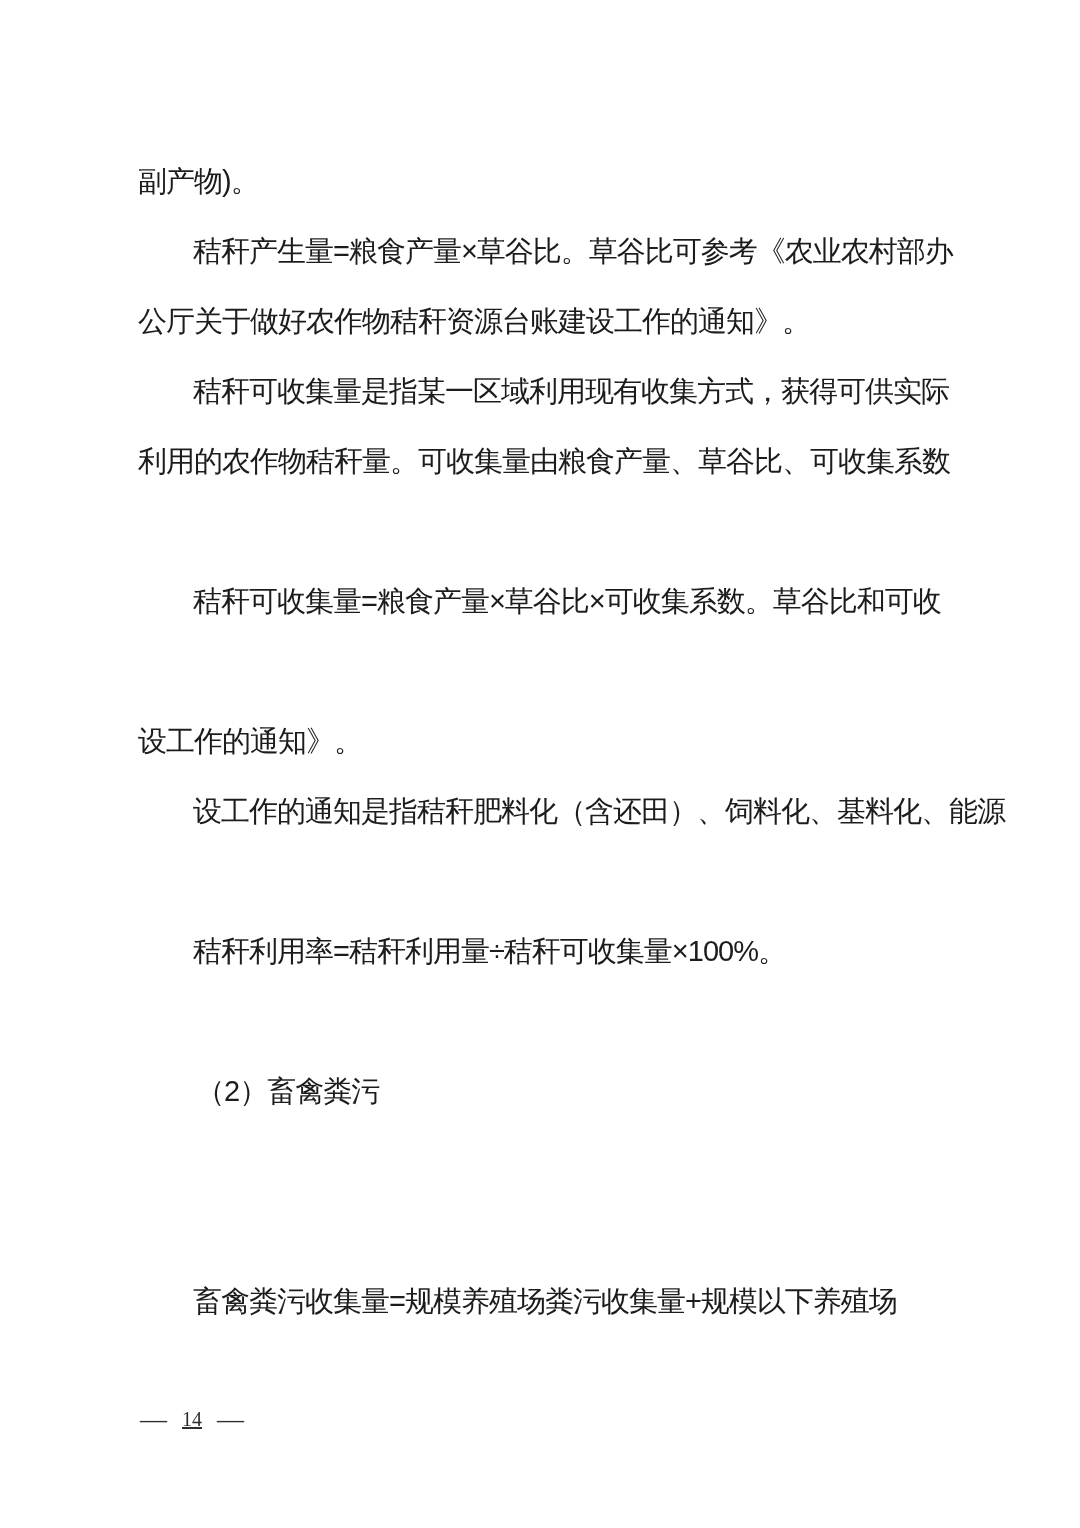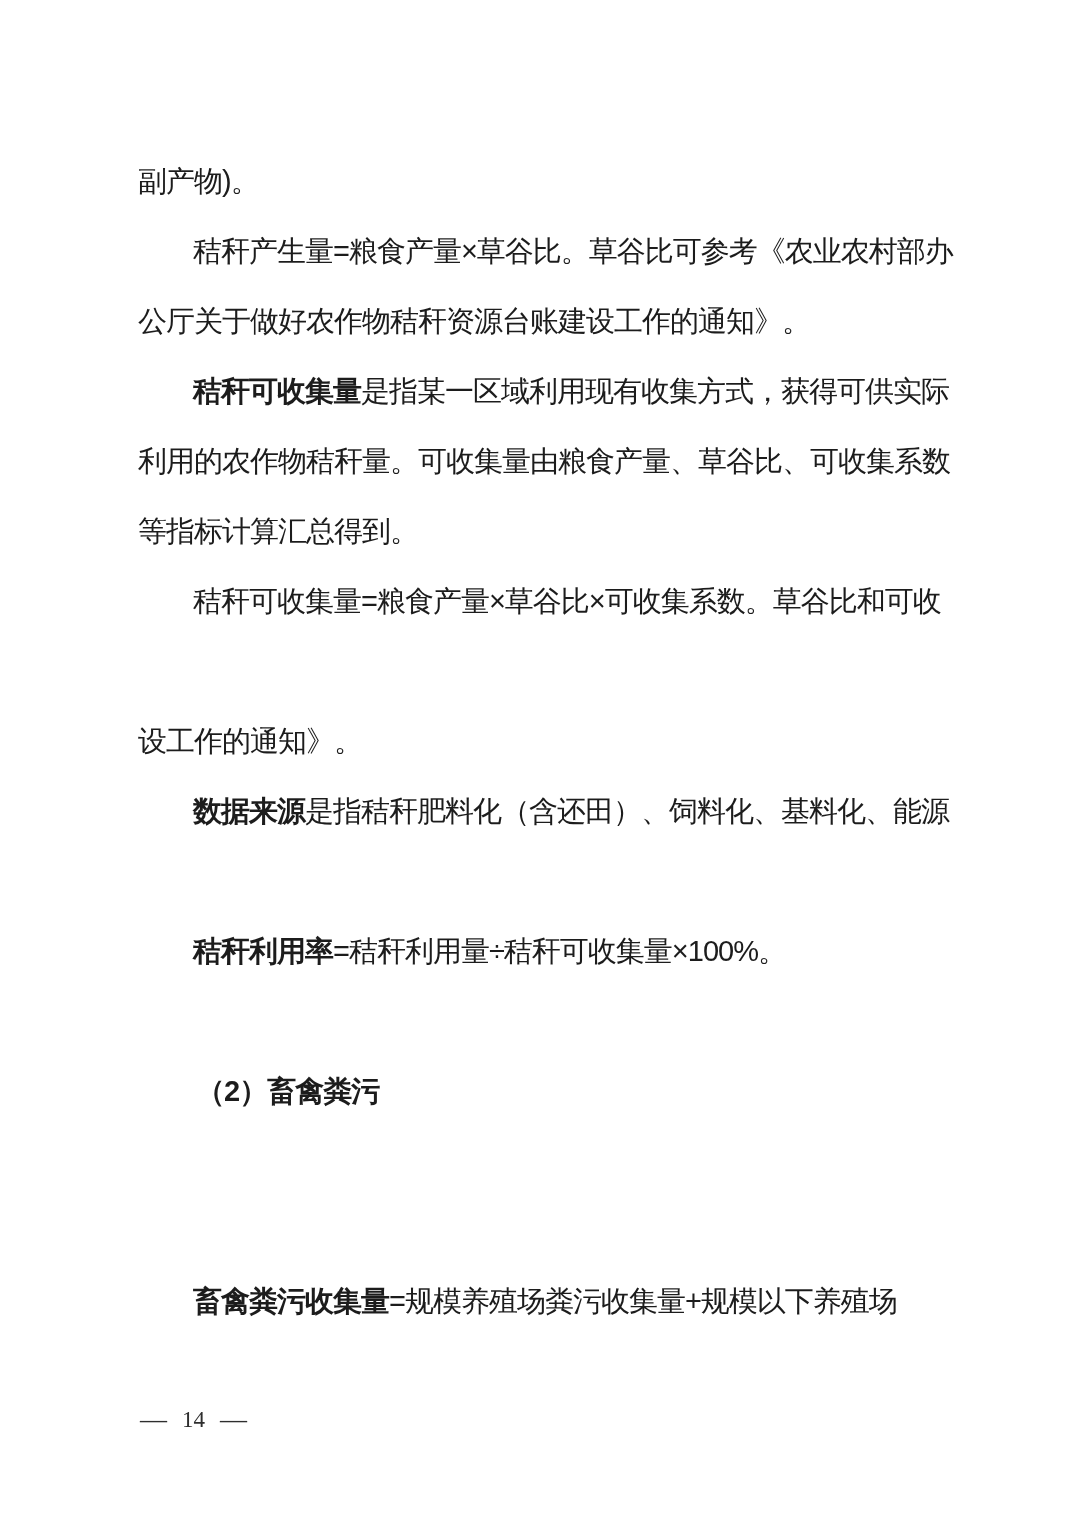--- a/index.html
+++ b/index.html
@@ -21,59 +21,58 @@
     left: 138px;
     height: 36px;
     line-height: 36px;
     font-size: 29px;
     letter-spacing: -1px;
     white-space: nowrap;
     font-weight: 400;
   }
   .line.indent { left: 193px; }
   .line.indent2 { left: 196px; }
-  .line .b { font-weight: 700; }
+  .line .b { font-weight: 400; }
   .footer {
     position: absolute;
     left: 140px;
     top: 1404px;
     display: flex;
     align-items: center;
     gap: 15px;
     font-family: "Liberation Serif", "DejaVu Serif", serif;
     font-size: 27px;
     color: #2e2e2e;
     letter-spacing: 0;
   }
   .footer .dash { font-size: 27px; }
-  .footer .num { font-size: 23px; }
+  .footer .num { font-size: 20px; text-decoration: underline; }
 </style>
 </head>
 <body>
 
 <div class="page">
 
   <div class="line" style="top:163px"><span class="b"></span><span>副产物)。</span></div>
 
   <div class="line indent" style="top:233px"><span class="b"></span><span>秸秆产生量=粮食产量×草谷比。草谷比可参考《农业农村部办</span></div>
 
   <div class="line" style="top:303px"><span class="b"></span><span>公厅关于做好农作物秸秆资源台账建设工作的通知》。</span></div>
 
   <div class="line indent" style="top:373px"><span class="b">秸秆可收集量</span><span>是指某一区域利用现有收集方式，获得可供实际</span></div>
 
   <div class="line" style="top:443px"><span class="b"></span><span>利用的农作物秸秆量。可收集量由粮食产量、草谷比、可收集系数</span></div>
 
-  <div class="line" style="top:513px"><span class="b"></span><span>等指标计算汇总得到。</span></div>
 
   <div class="line indent" style="top:583px"><span class="b"></span><span>秸秆可收集量=粮食产量×草谷比×可收集系数。草谷比和可收</span></div>
 
 
   <div class="line" style="top:723px"><span class="b"></span><span>设工作的通知》。</span></div>
 
-  <div class="line indent" style="top:793px"><span class="b">数据来源</span><span>是指秸秆肥料化（含还田）、饲料化、基料化、能源</span></div>
+  <div class="line indent" style="top:793px"><span class="b">设工作的通知</span><span>是指秸秆肥料化（含还田）、饲料化、基料化、能源</span></div>
 
 
   <div class="line indent" style="top:933px"><span class="b">秸秆利用率</span><span>=秸秆利用量÷秸秆可收集量×100%。</span></div>
 
 
   <div class="line indent2" style="top:1073px"><span class="b">（2）畜禽粪污</span><span></span></div>
 
 
 
   <div class="line indent" style="top:1283px"><span class="b">畜禽粪污收集量</span><span>=规模养殖场粪污收集量+规模以下养殖场</span></div>

